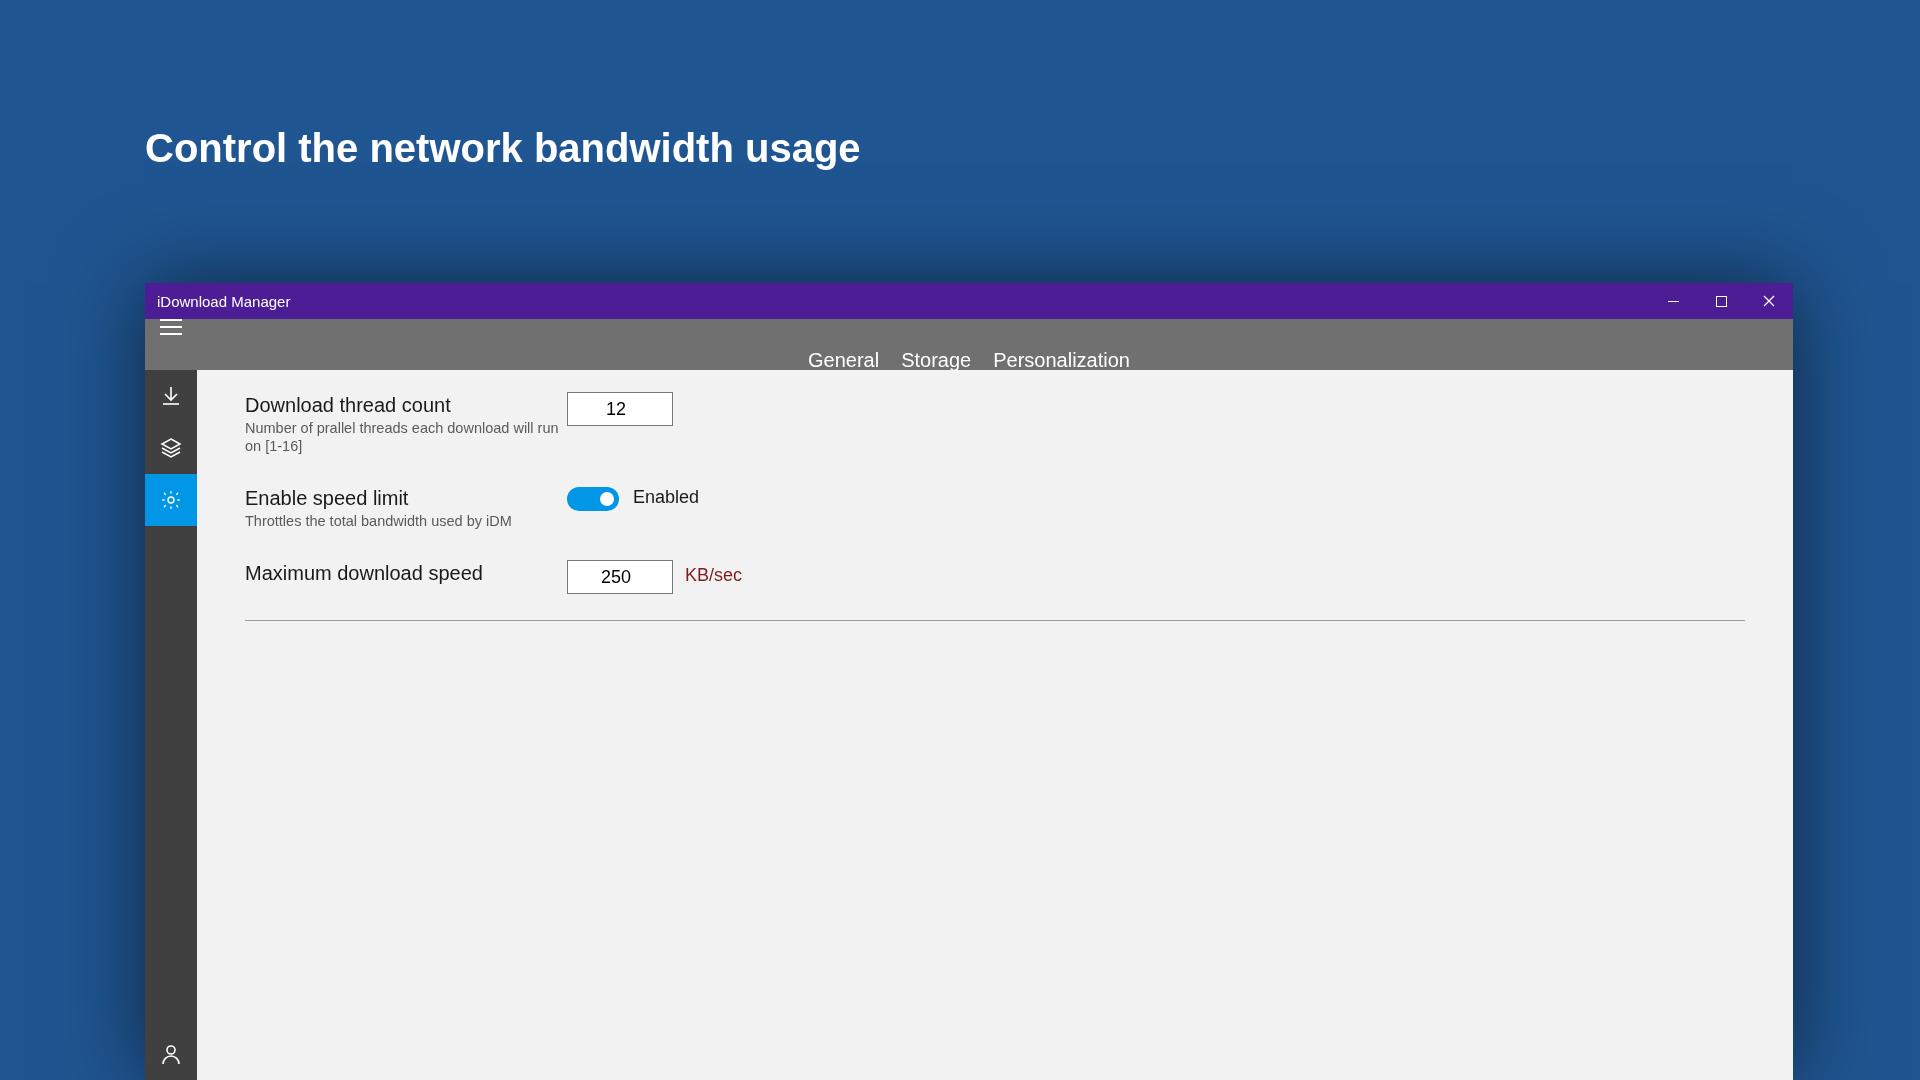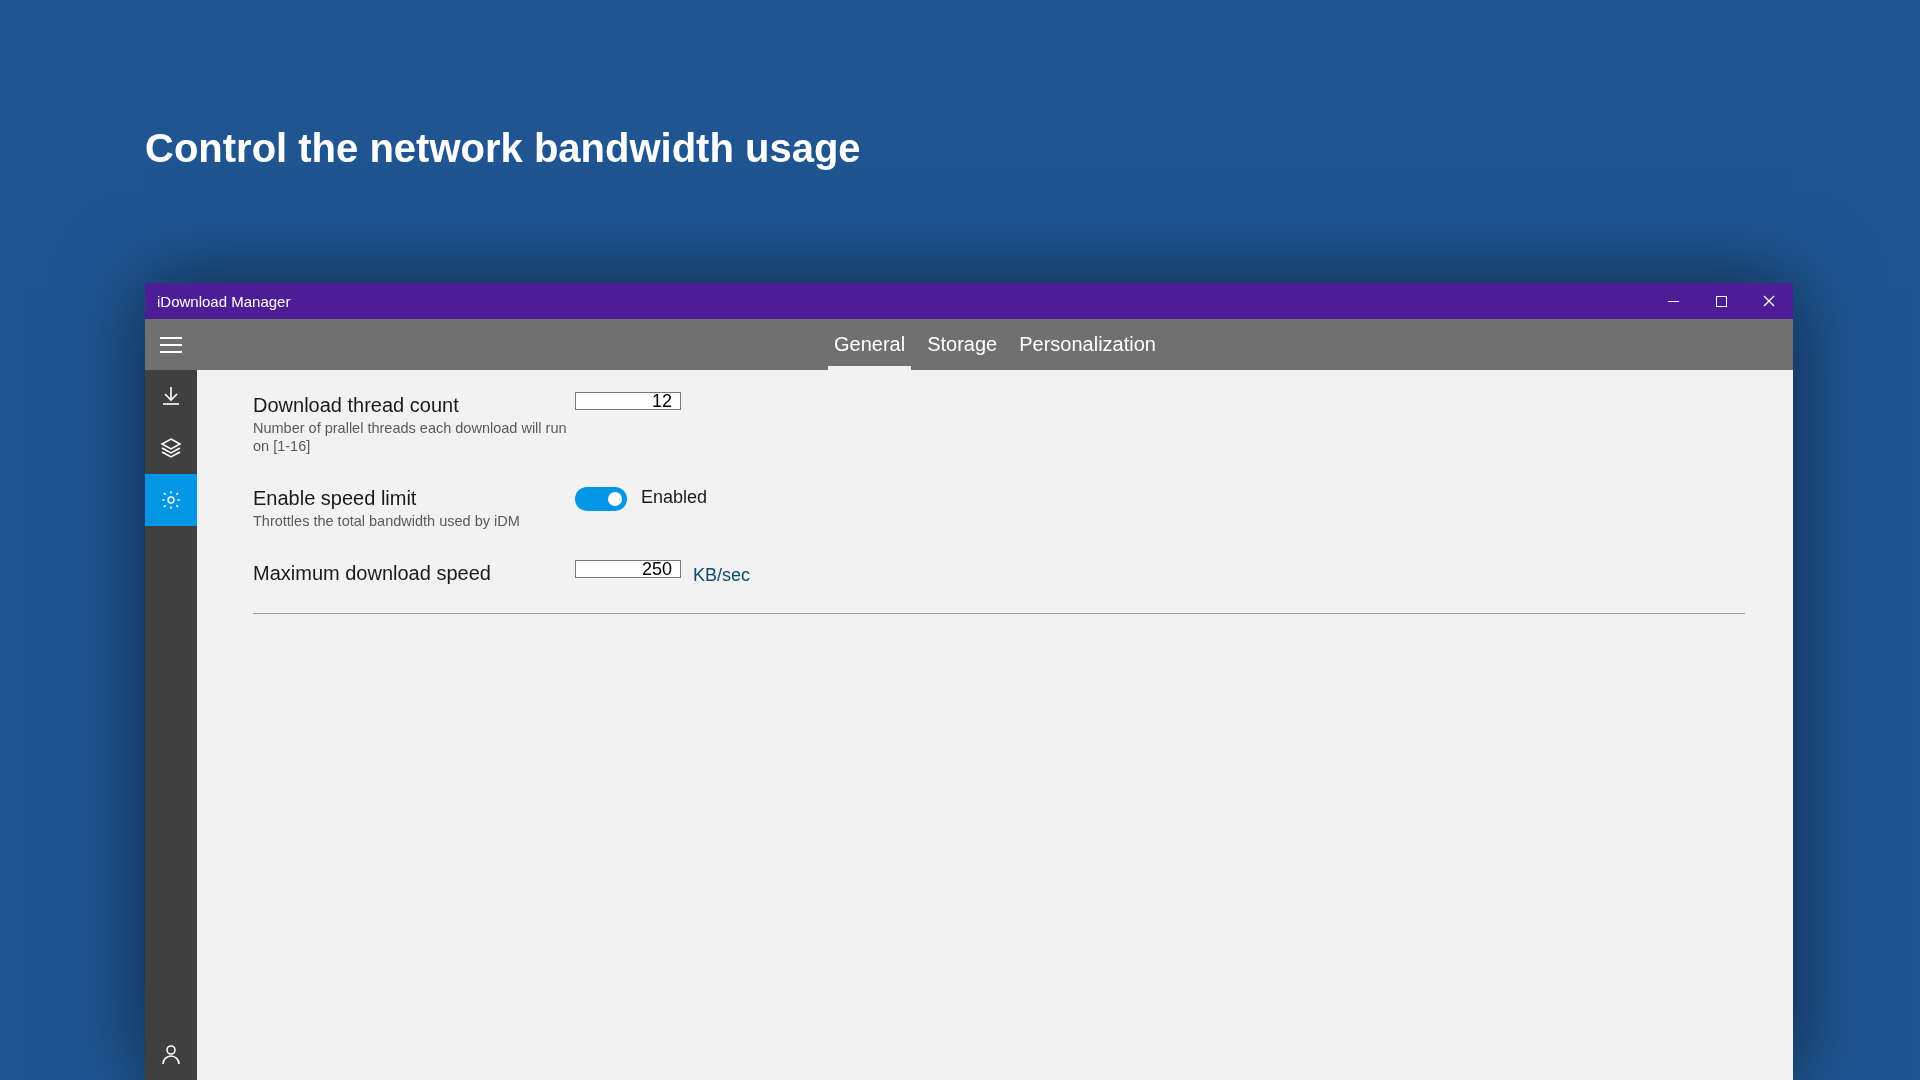--- a/index.html
+++ b/index.html
@@ -55,20 +55,21 @@
       cursor: pointer;
     }
     .win-btn svg { display: block; }
 
     
     .ribbon {
       height: 51px;
       background: #707070;
       display: flex;
       align-items: stretch;
+      flex-direction: column;
     }
     .hamburger {
       width: 52px;
       display: flex;
       align-items: center;
       justify-content: center;
       cursor: pointer;
     }
     .tabs {
       flex: 1;
@@ -95,21 +96,20 @@
       right: -4px;
       bottom: 0;
       height: 4px;
       background: #f2f2f2;
     }
 
     
     .body {
       display: flex;
       height: calc(100% - 36px - 51px);
-      gap: 8px;
     }
     .sidebar {
       width: 52px;
       background: #404040;
       display: flex;
       flex-direction: column;
       align-items: center;
       padding-top: 0;
     }
     .side-item {
@@ -142,25 +142,25 @@
       color: #1a1a1a;
       margin-bottom: 2px;
     }
     .label-desc {
       font-size: 14.5px;
       color: #5a5a5a;
       line-height: 1.25;
     }
     .num-input {
       width: 106px;
-      height: 18px;
+      height: 34px;
       border: 1.5px solid #777;
       background: #fff;
       font-size: 18px;
-      text-align: right;
+      text-align: center;
       padding-right: 8px;
       outline: none;
     }
     .toggle-wrap {
       display: flex;
       gap: 14px;
       padding-top: 2px;
     }
     .toggle {
       width: 52px;
@@ -178,21 +178,21 @@
       background: #fff;
       top: 5px;
       right: 5px;
     }
     .toggle-state {
       font-size: 18px;
       color: #1a1a1a;
     }
     .unit {
       font-size: 18px;
-      color: #0c4a6e;
+      color: #7f1d1d;
       margin-left: 12px;
       padding-top: 5px;
     }
     hr.sep {
       border: none;
       border-top: 1px solid #9a9a9a;
       margin-top: 6px;
     }
   </style>
 </head>

